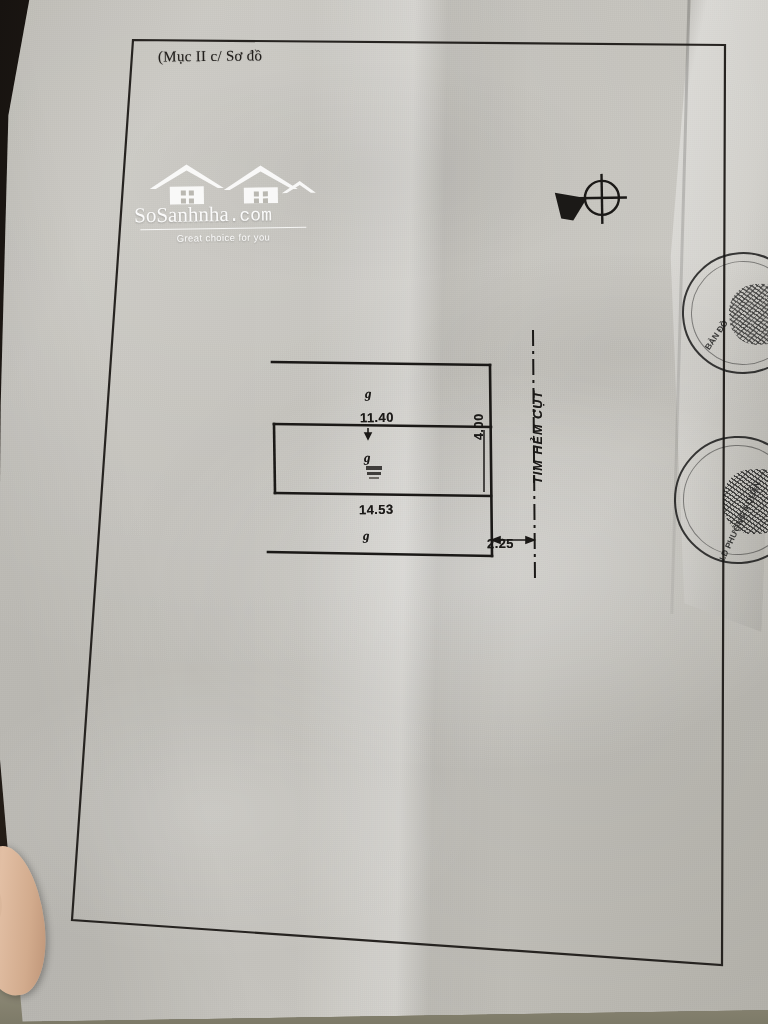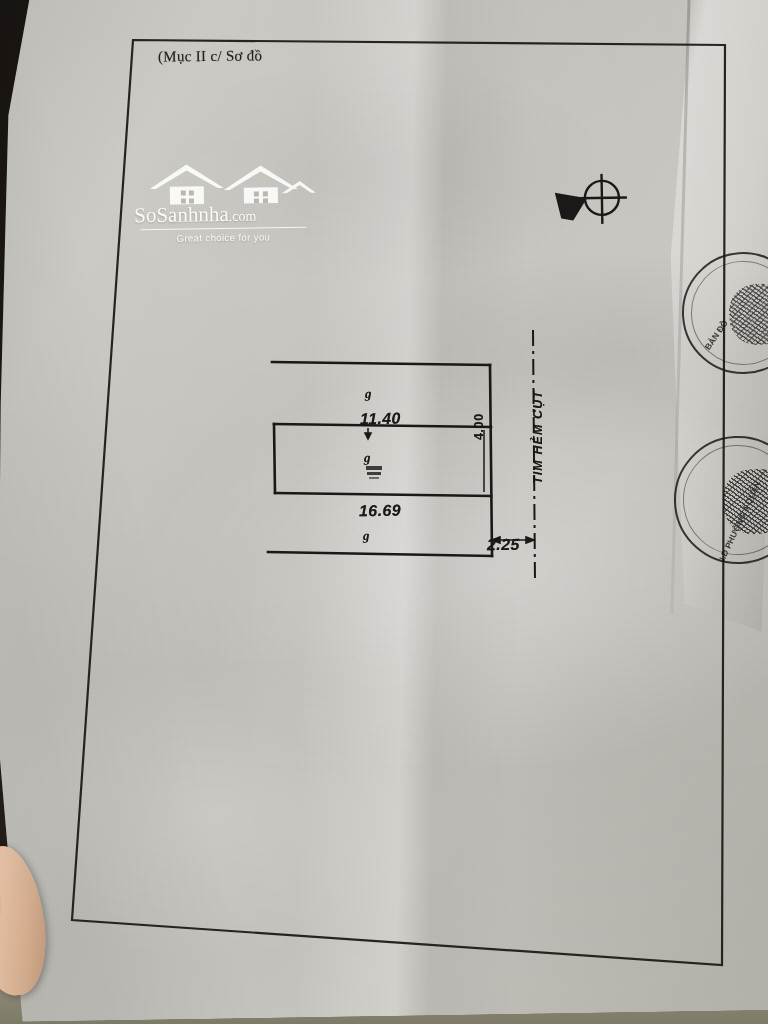--- a/index.html
+++ b/index.html
@@ -150,21 +150,21 @@
   }
 
   
   .lbl {
     position: absolute;
     font-family: "Liberation Sans", sans-serif;
     color: #1b1917;
     white-space: nowrap;
     text-shadow: 0 0 .6px rgba(0,0,0,.5);
   }
-  .lbl-dim  { font-size: 16px; font-weight: 700; letter-spacing: .4px; font-style: italic; }
+  .lbl-dim  { font-size: 13px; font-weight: 700; letter-spacing: .4px; }
   .lbl-g    { font-size: 13px; font-weight: 700; font-style: italic; font-family: "Liberation Serif", serif; }
   .lbl-vert { font-size: 12.5px; font-weight: 700; letter-spacing: .6px; }
   .lbl-road { font-size: 12.5px; font-weight: 700; font-style: italic; letter-spacing: 1.1px; }
 
   
   .logo {
     position: absolute;
     left: 134px;
     top: 158px;
     width: 178px;
@@ -176,21 +176,21 @@
     position: absolute;
     left: 0; top: 44px;
     width: 178px;
     text-align: left;
     font-family: "Liberation Serif", serif;
     font-size: 21px;
     color: #ffffff;
     text-shadow: 0 1px 2px rgba(0,0,0,.22);
     white-space: nowrap;
   }
-  .logo-word .dotcom { font-size: 14px; }
+  .logo-word .dotcom { font-size: 18px; font-family: Liberation Mono, monospace; }
   .logo-rule {
     position: absolute;
     left: 6px; top: 70px;
     width: 166px; height: 1.4px;
     background: rgba(255,255,255,.9);
   }
   .logo-tag {
     position: absolute;
     left: 0; top: 74px;
     width: 178px;
@@ -333,21 +333,21 @@
 
     <svg width="40" height="260" viewBox="0 0 40 260" style="position:absolute;left:513px;top:330px;">
       <line x1="20" y1="0" x2="22" y2="252" stroke="#1b1917" stroke-width="2" stroke-dasharray="16 5 3 5"></line>
     </svg>
 
     <div class="lbl lbl-g" style="left:365px; top:386px; transform:rotate(-0.8deg);">g</div>
     <div class="lbl lbl-dim" style="left:360px; top:410px; transform:rotate(-0.8deg);">11.40</div>
 
     <div class="lbl lbl-g" style="left:364px; top:450px; transform:rotate(-0.8deg);">g</div>
 
-    <div class="lbl lbl-dim" style="left:359px; top:502px; transform:rotate(-0.8deg);">16.69</div>
+    <div class="lbl lbl-dim" style="left:359px; top:502px; transform:rotate(-0.8deg);">14.53</div>
     <div class="lbl lbl-g" style="left:363px; top:528px; transform:rotate(-0.8deg);">g</div>
 
     <div class="lbl lbl-vert" style="left:472px; top:440px; transform:rotate(-90deg); transform-origin:left top;">4.00</div>
 
     <div class="lbl lbl-dim" style="left:487px; top:536px; transform:rotate(-0.8deg);">2.25</div>
 
     <div class="lbl lbl-road" style="left:531px; top:484px; transform:rotate(-90deg); transform-origin:left top;">TIM HẺM CỤT</div>
 
     <svg width="26" height="22" viewBox="0 0 26 22" style="position:absolute;left:362px;top:464px;opacity:.8;">
       <rect x="4" y="2" width="16" height="4" fill="#1b1917"></rect>

